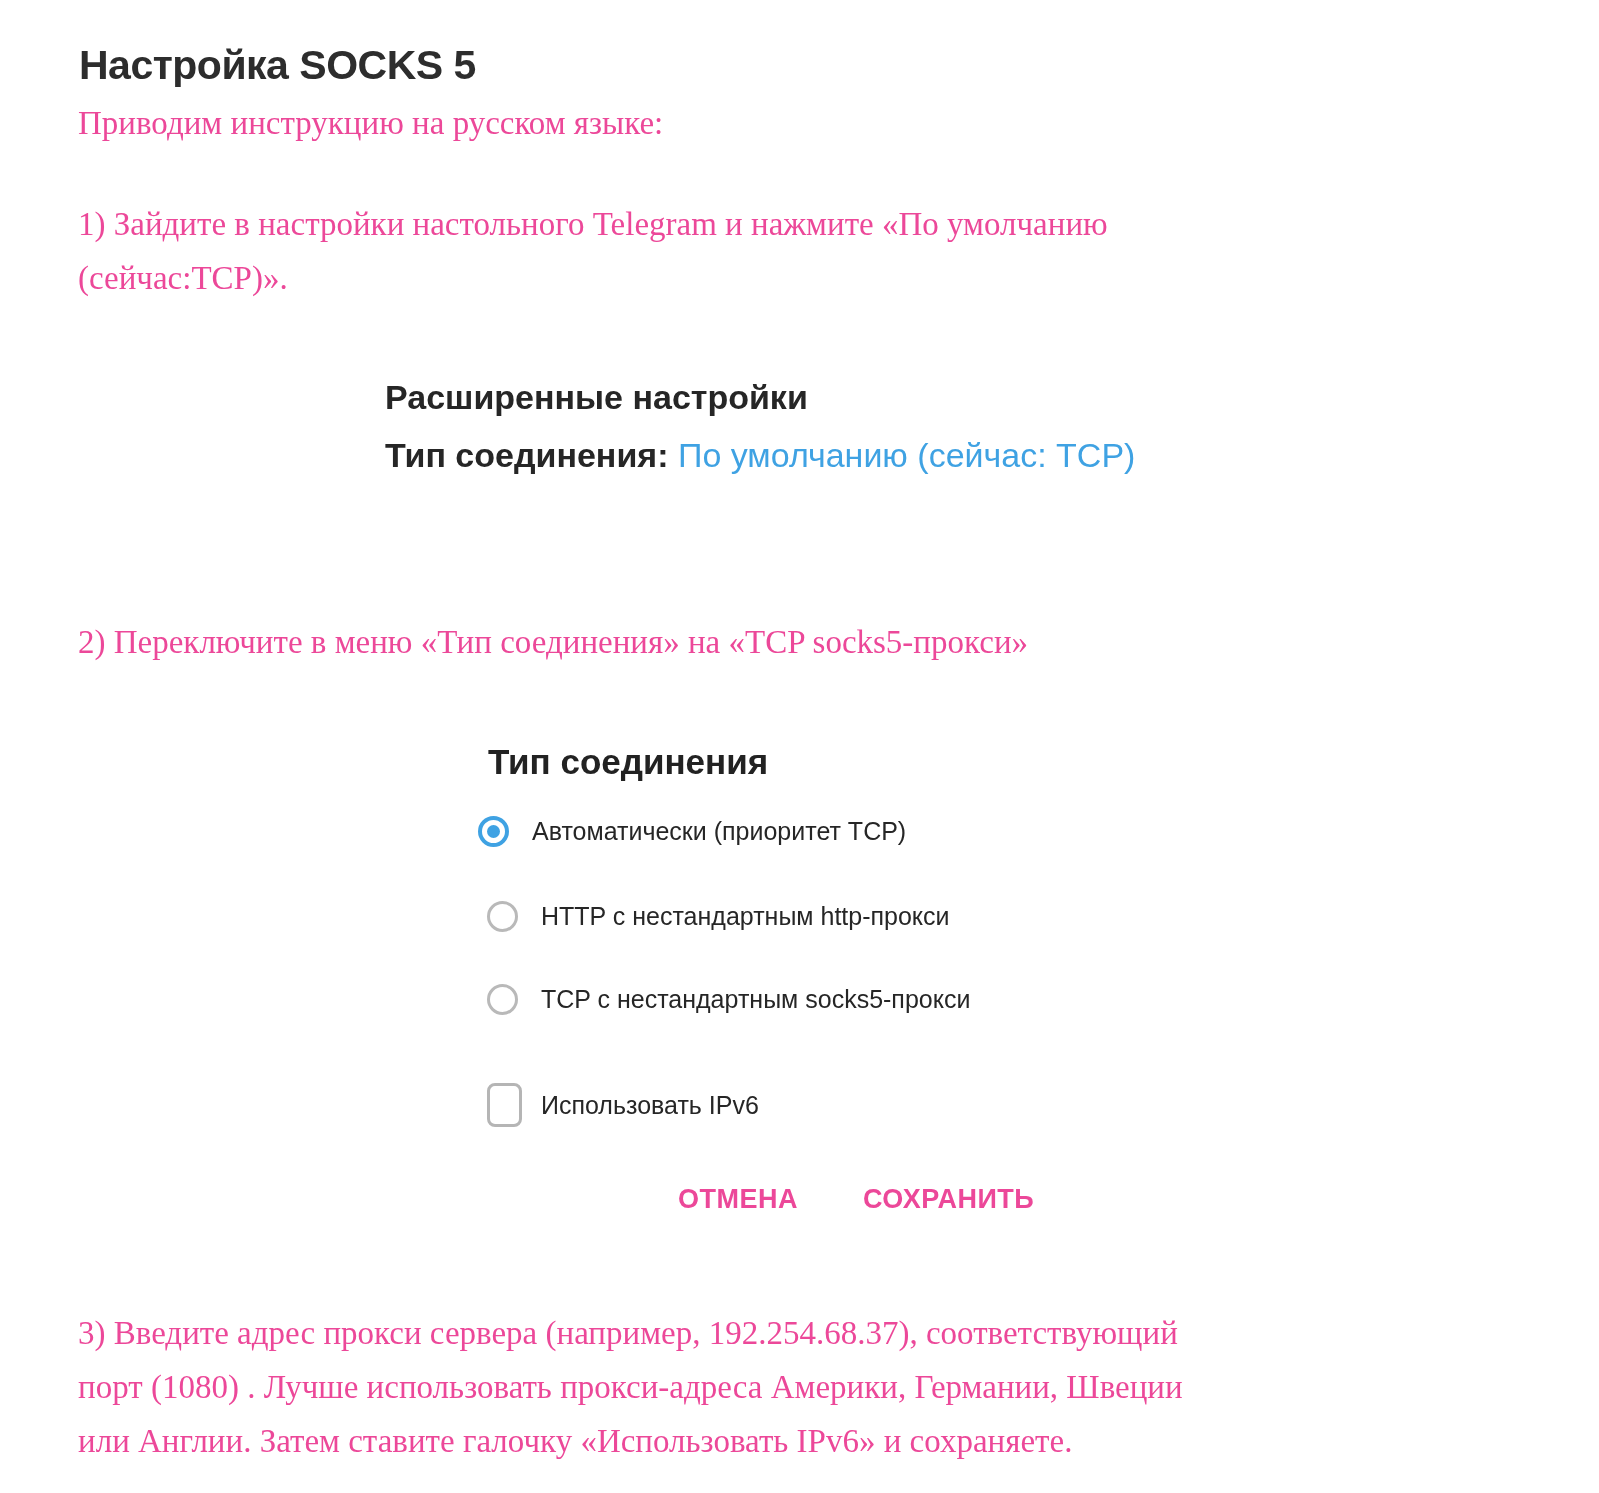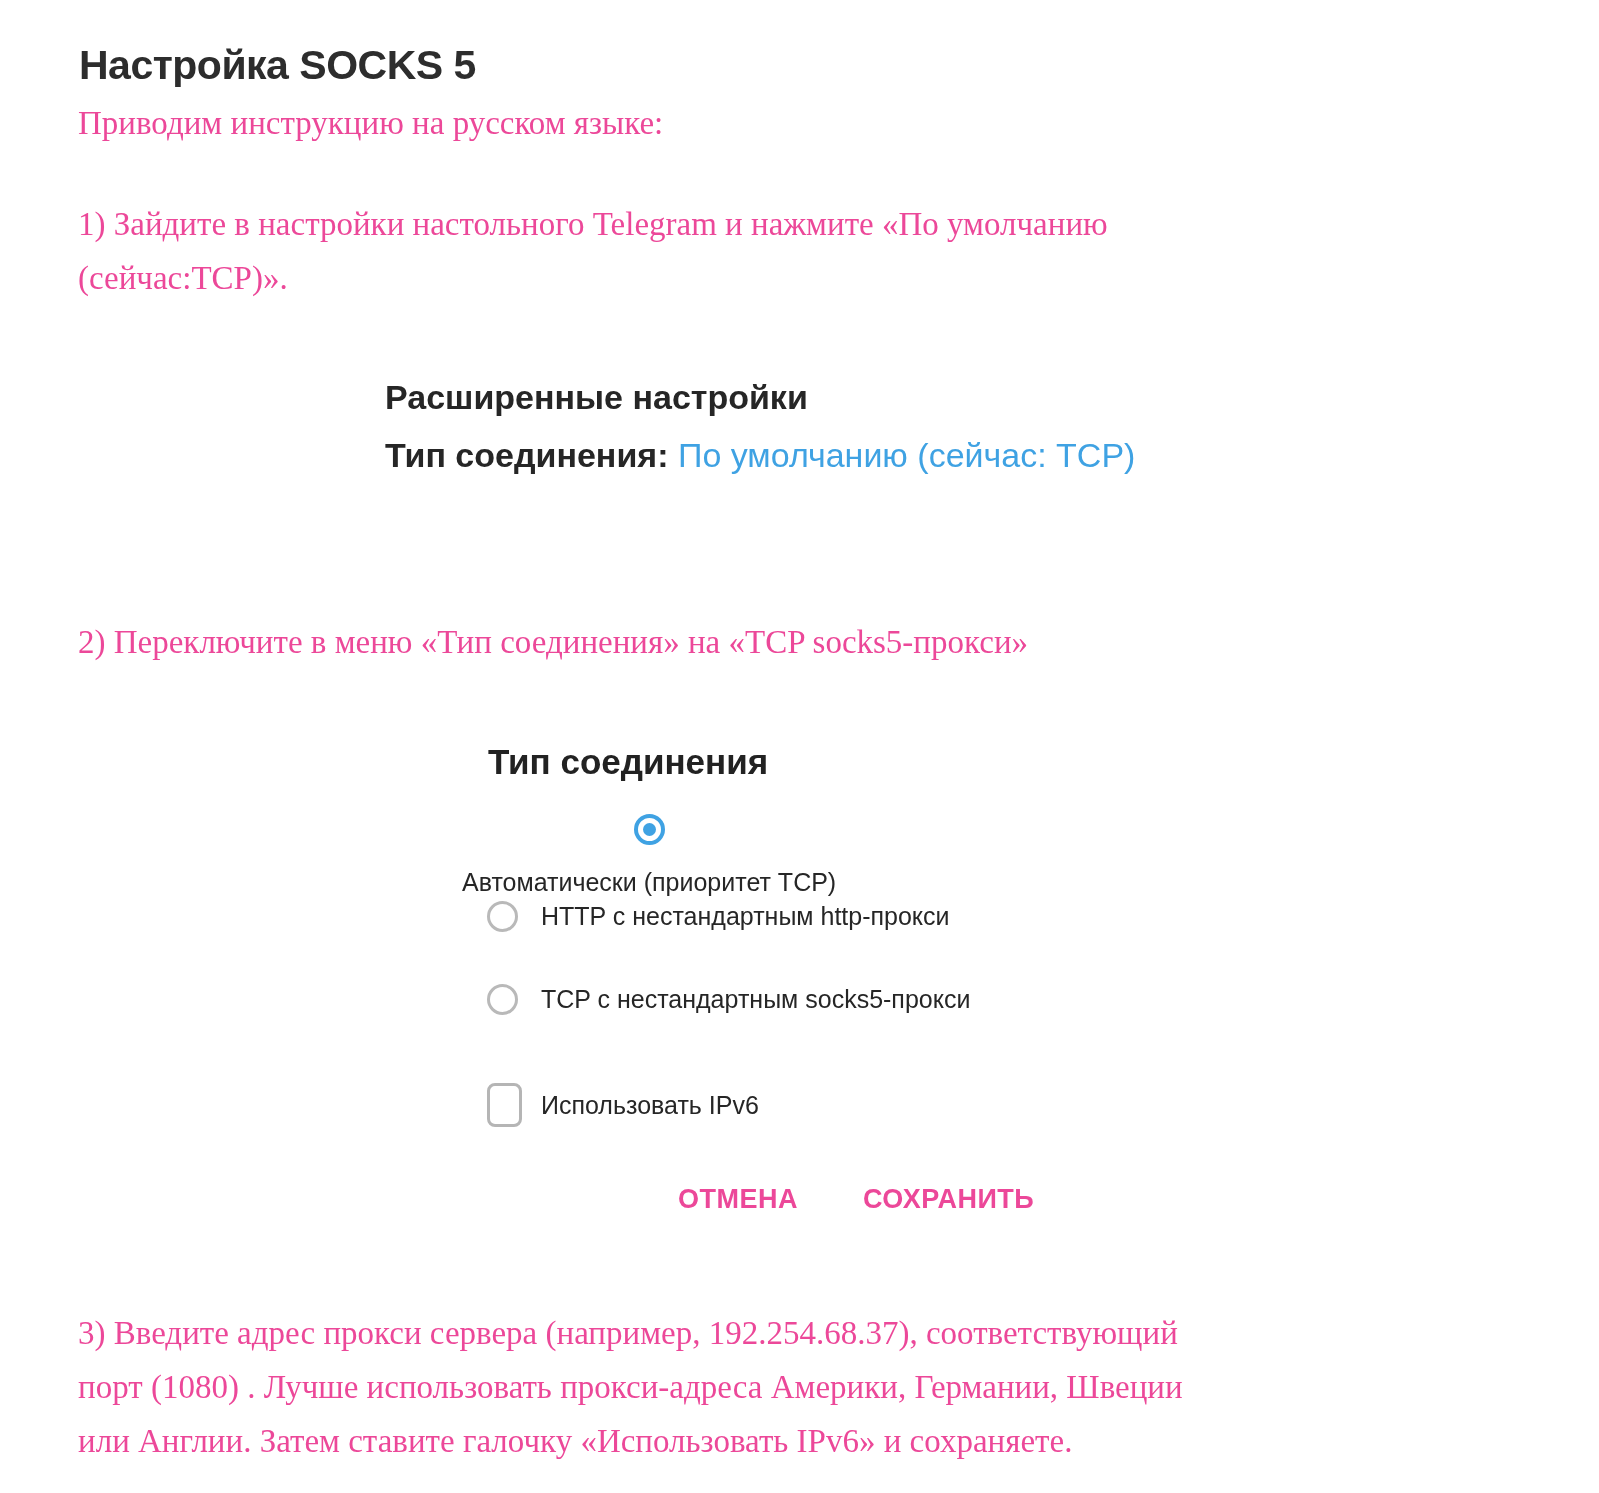--- a/index.html
+++ b/index.html
@@ -116,21 +116,21 @@
       <span class="link">По умолчанию (сейчас: TCP)</span>
     </div>
   </div>
 
   <p class="abs serif" style="left:78px; top:615px; margin:0;">2) Переключите в меню «Тип соединения» на «TCP socks5-прокси»</p>
 
   <div>
 
     <div class="abs dialog-title" style="left:488px; top:742px;">Тип соединения</div>
 
-    <div class="abs choice-row radio-row" style="left:462px; top:814px;flex-direction:column;">
+    <div class="abs choice-row radio-row" style="left:478px; top:814px;">
       <span class="radio on">
           <span class="dot"></span>
         </span>
       <span class="choice-label">Автоматически (приоритет TCP)</span>
     </div>
 
     <div class="abs choice-row radio-row" style="left:487px; top:899px;">
       <span class="radio off"></span>
       <span class="choice-label">HTTP с нестандартным http-прокси</span>
     </div>

